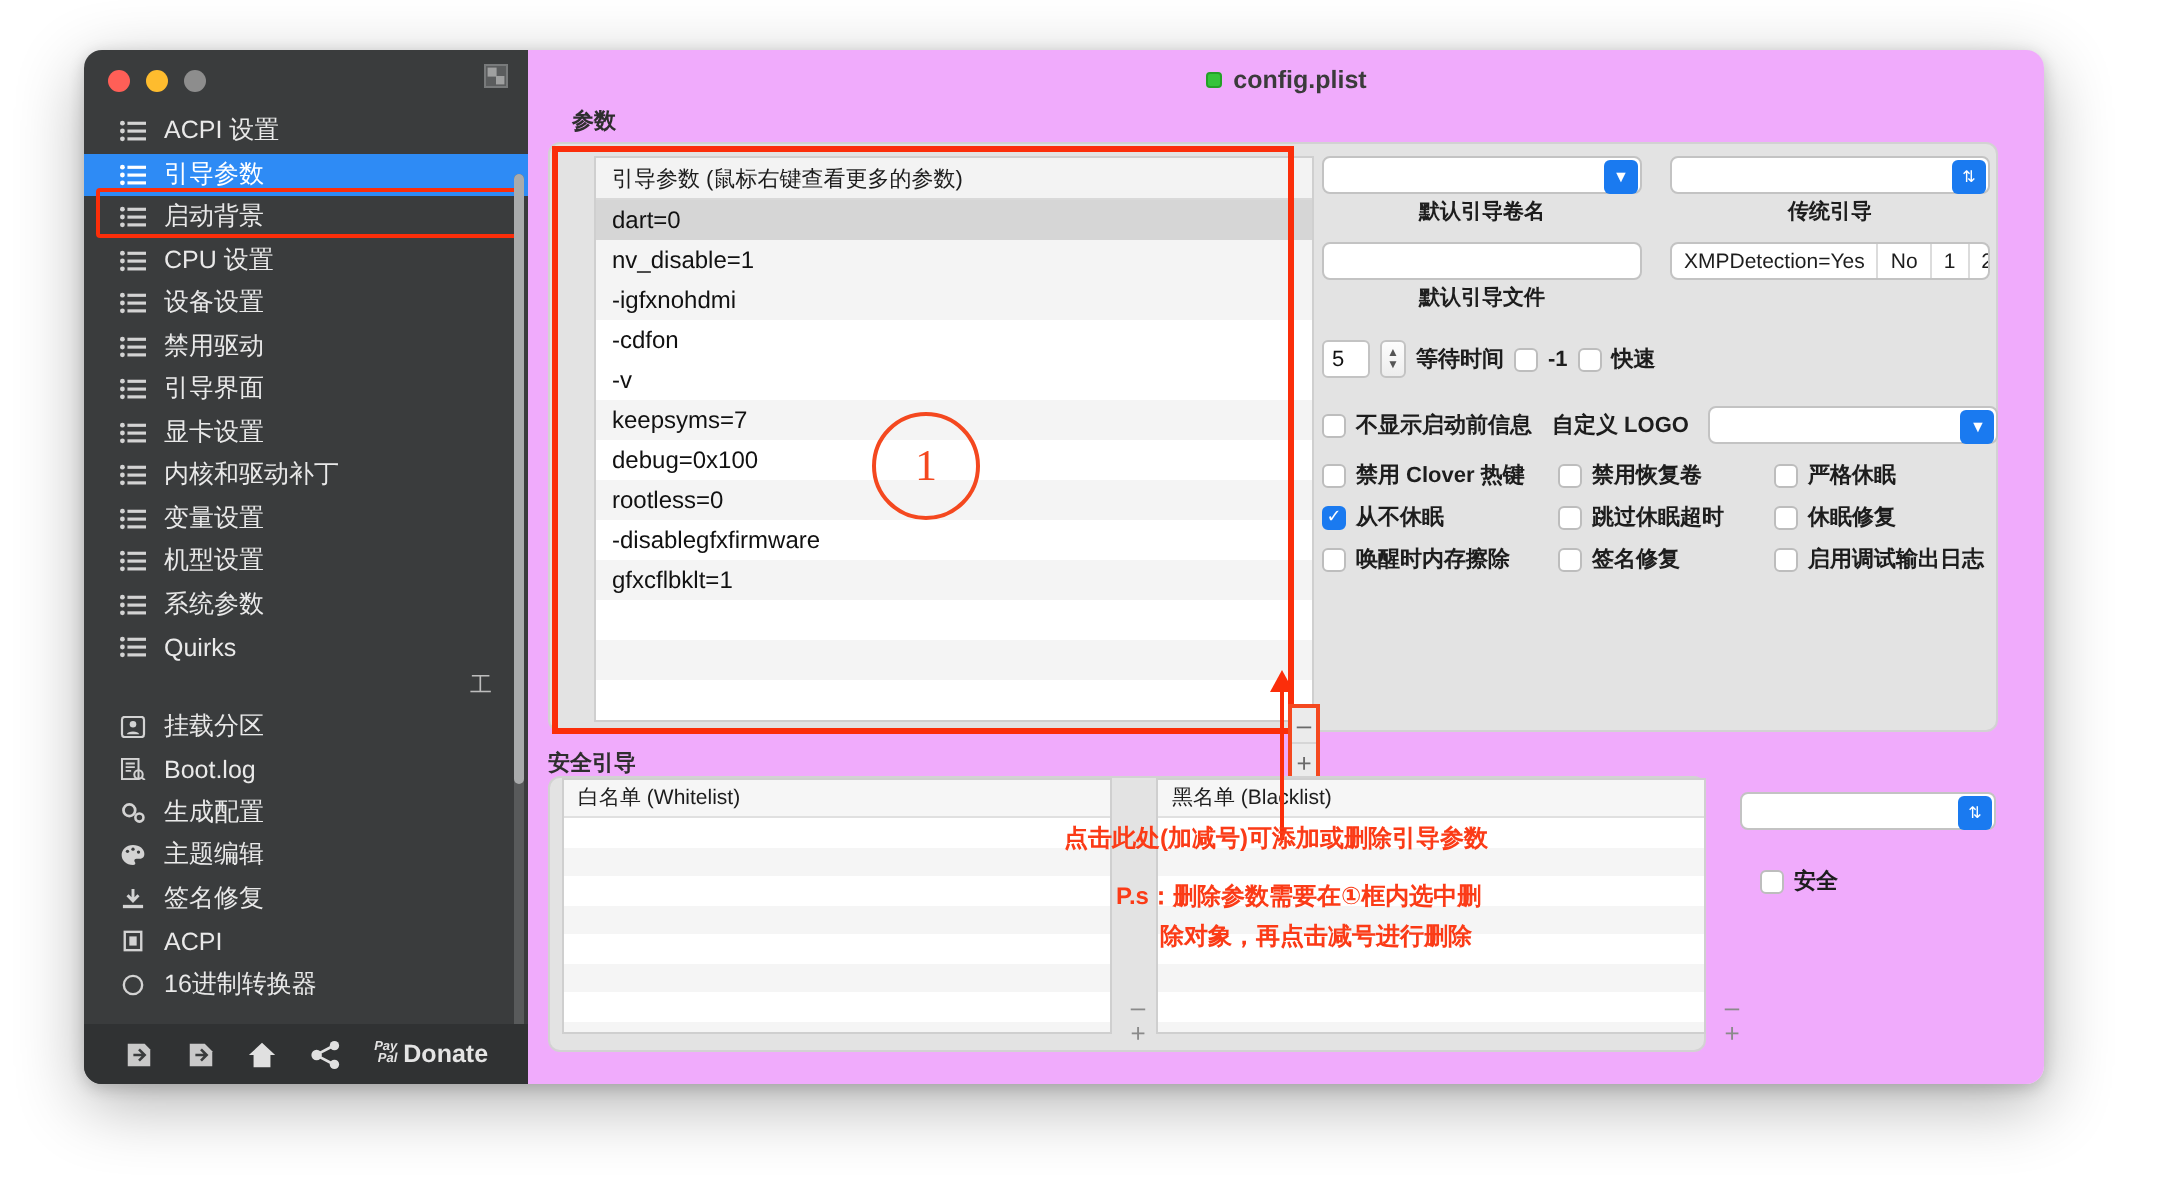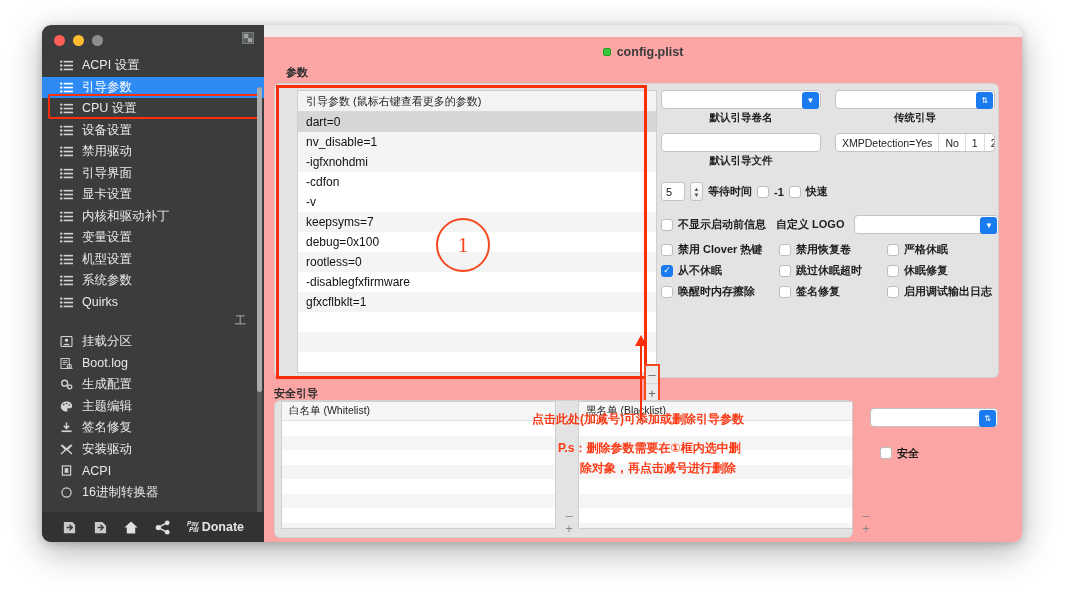--- a/index.html
+++ b/index.html
@@ -113,24 +113,23 @@
   }
   #side-toolbar .tb {
     display: flex; align-items: center; gap: 3px;
     font-size: 12.5px; font-weight: bold;
   }
   #side-toolbar svg { display:block; }
 
   
   #main {
     flex: 1;
-    background: #fca5a5;
+    background: #f0abfc;
     position: relative;
     padding: 0;
-    margin-top: 12px;
   }
   #titlebar {
     height: 30px;
     display: flex;
     align-items: center;
     justify-content: center;
     gap: 6px;
     font-size: 12.5px;
     font-weight: bold;
     color: #3b3b3b;
@@ -418,20 +417,31 @@
           </div>
           <div class="nav-item">
             <svg class="ic" viewBox="0 0 14 11">
               <circle cx="1.3" cy="1.3" r="1.3" fill="#d3d3d3"></circle>
               <rect x="4" y="0.5" width="10" height="1.7" fill="#d3d3d3"></rect>
               <circle cx="1.3" cy="5.5" r="1.3" fill="#d3d3d3"></circle>
               <rect x="4" y="4.7" width="10" height="1.7" fill="#d3d3d3"></rect>
               <circle cx="1.3" cy="9.7" r="1.3" fill="#d3d3d3"></circle>
               <rect x="4" y="8.9" width="10" height="1.7" fill="#d3d3d3"></rect>
             </svg>
+            <span>启动背景</span>
+          </div>
+          <div class="nav-item">
+            <svg class="ic" viewBox="0 0 14 11">
+              <circle cx="1.3" cy="1.3" r="1.3" fill="#d3d3d3"></circle>
+              <rect x="4" y="0.5" width="10" height="1.7" fill="#d3d3d3"></rect>
+              <circle cx="1.3" cy="5.5" r="1.3" fill="#d3d3d3"></circle>
+              <rect x="4" y="4.7" width="10" height="1.7" fill="#d3d3d3"></rect>
+              <circle cx="1.3" cy="9.7" r="1.3" fill="#d3d3d3"></circle>
+              <rect x="4" y="8.9" width="10" height="1.7" fill="#d3d3d3"></rect>
+            </svg>
             <span>CPU 设置</span>
           </div>
           <div class="nav-item">
             <svg class="ic" viewBox="0 0 14 11">
               <circle cx="1.3" cy="1.3" r="1.3" fill="#d3d3d3"></circle>
               <rect x="4" y="0.5" width="10" height="1.7" fill="#d3d3d3"></rect>
               <circle cx="1.3" cy="5.5" r="1.3" fill="#d3d3d3"></circle>
               <rect x="4" y="4.7" width="10" height="1.7" fill="#d3d3d3"></rect>
               <circle cx="1.3" cy="9.7" r="1.3" fill="#d3d3d3"></circle>
               <rect x="4" y="8.9" width="10" height="1.7" fill="#d3d3d3"></rect>
@@ -563,26 +573,20 @@
               <circle cx="10" cy="4.4" r=".9" fill="#3a3c3d"></circle>
             </svg>
             <span>主题编辑</span>
           </div>
           <div class="nav-item">
             <svg class="ic" viewBox="0 0 14 12">
               <path d="M7 0.5v6M4 4l3 3 3-3" stroke="#d3d3d3" stroke-width="1.6" fill="none"></path>
               <rect x="1.5" y="9.2" width="11" height="1.8" fill="#d3d3d3"></rect>
             </svg>
             <span>签名修复</span>
-          </div>
-          <div class="nav-item">
-            <svg class="ic" viewBox="0 0 14 12">
-              <path d="M1 1l5 5M13 1L8 6M1 11l11-10M13 11L2 1" stroke="#d3d3d3" stroke-width="1.5" fill="none"></path>
-            </svg>
-            <span>安装驱动</span>
           </div>
           <div class="nav-item">
             <svg class="ic" viewBox="0 0 14 12">
               <rect x="2.5" y="1" width="9" height="10" fill="none" stroke="#d3d3d3" stroke-width="1.3"></rect>
               <rect x="5" y="3.5" width="4" height="5" fill="#d3d3d3"></rect>
             </svg>
             <span>ACPI</span>
           </div>
           <div class="nav-item">
             <svg class="ic" viewBox="0 0 14 12">

